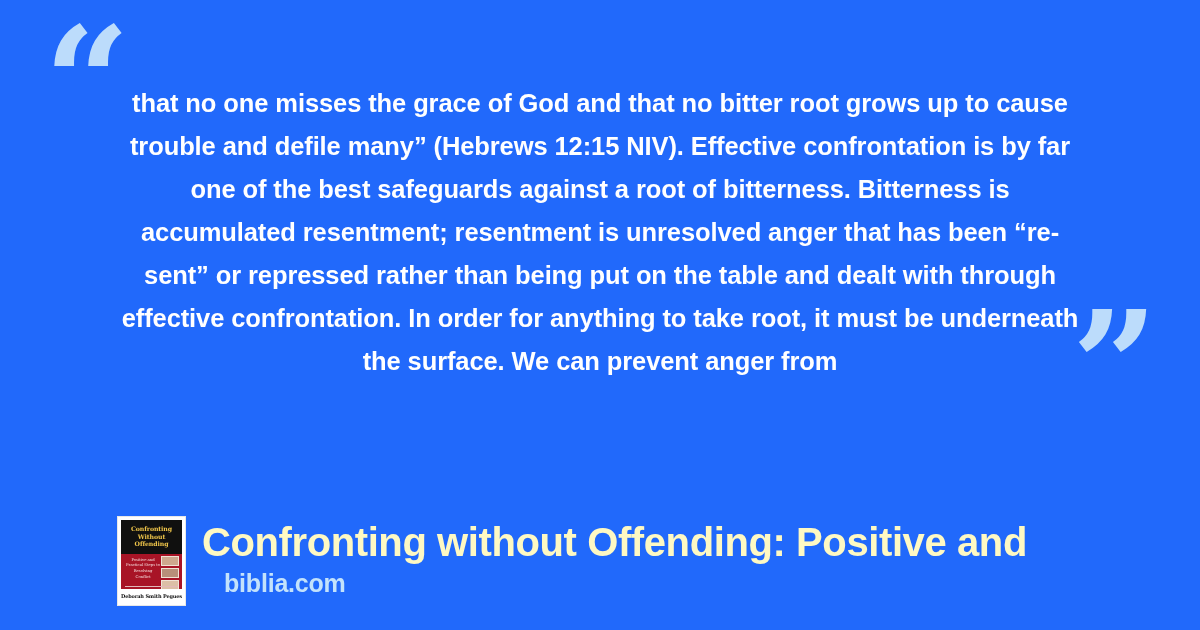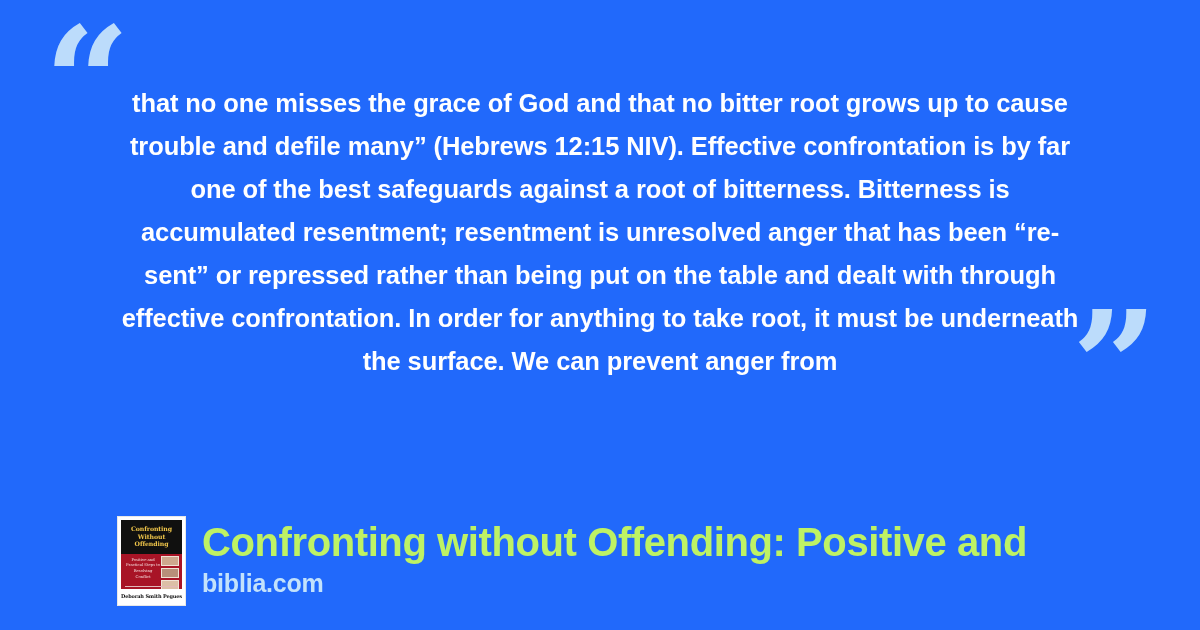--- a/index.html
+++ b/index.html
@@ -170,37 +170,38 @@
   }
 
   .footer-text {
     display: flex;
     flex-direction: column;
     justify-content: flex-start;
     padding-top: 2px;
     min-width: 0;
   }
   .book-title {
-    color: #bef264;
+    color: #fef9c3;
     font-family: "Liberation Sans", sans-serif;
     font-weight: 700;
     font-size: 40px;
     line-height: 48px;
     letter-spacing: -0.4px;
     white-space: nowrap;
   }
   .site-name {
     margin-top: 2px;
     color: #c3e2fb;
     font-family: "Liberation Sans", sans-serif;
     font-weight: 700;
     font-size: 25px;
     line-height: 30px;
     letter-spacing: -0.2px;
     white-space: nowrap;
+    margin-left: 22px;
   }
 </style>
 </head>
 <body>
 
 <div class="card">
 
   <div class="quote-mark quote-mark-open">“</div>
 
   <div class="quote-block">

